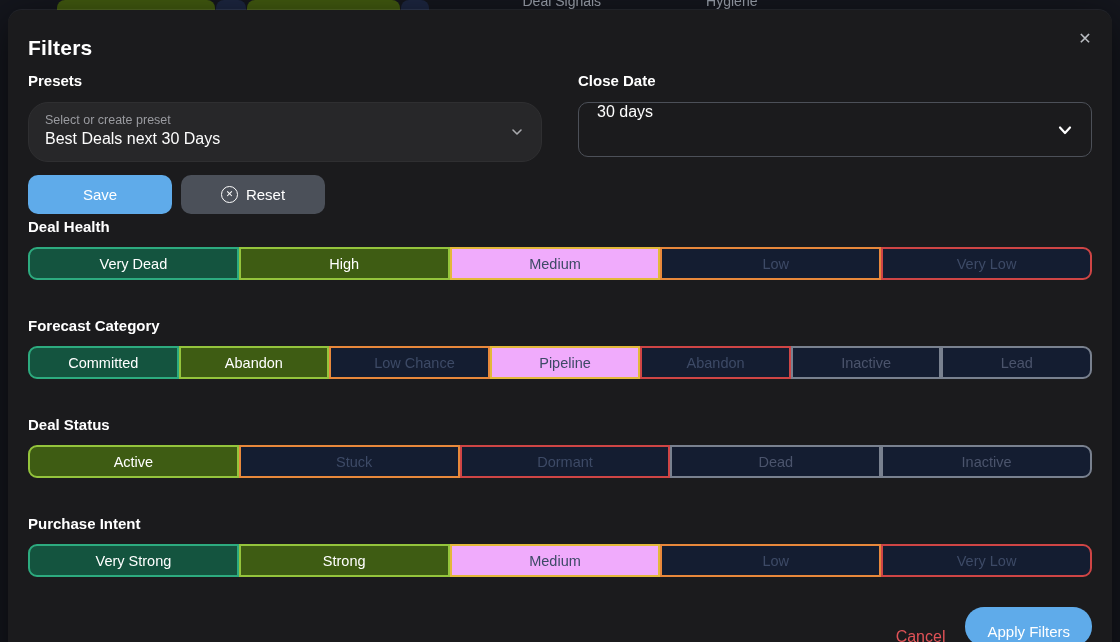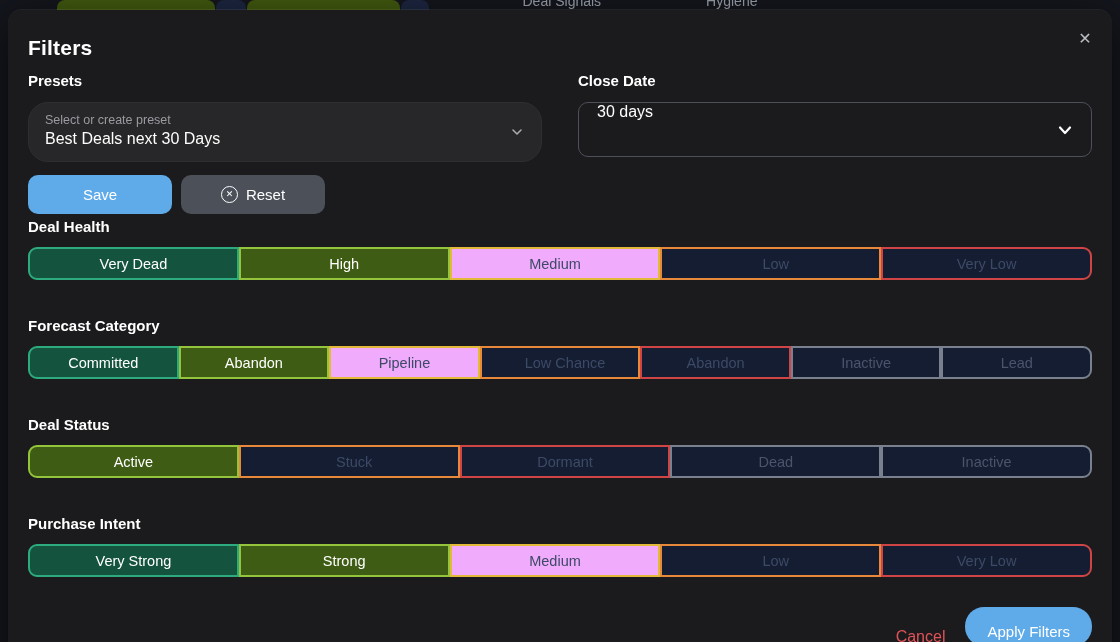--- a/index.html
+++ b/index.html
@@ -149,22 +149,22 @@
           <div class="opt yellow">Medium</div>
           <div class="opt orange">Low</div>
           <div class="opt red">Very Low</div>
         </div>
       </div>
       <div class="fgroup">
         <div class="glabel">Forecast Category</div>
         <div class="optrow">
           <div class="opt selected-green">Committed</div>
           <div class="opt selected-olive">Abandon</div>
+          <div class="opt orange">Low Chance</div>
           <div class="opt yellow">Pipeline</div>
-          <div class="opt orange">Low Chance</div>
           <div class="opt red">Abandon</div>
           <div class="opt gray">Inactive</div>
           <div class="opt gray">Lead</div>
         </div>
       </div>
       <div class="fgroup">
         <div class="glabel">Deal Status</div>
         <div class="optrow">
           <div class="opt selected-olive">Active</div>
           <div class="opt orange">Stuck</div>

